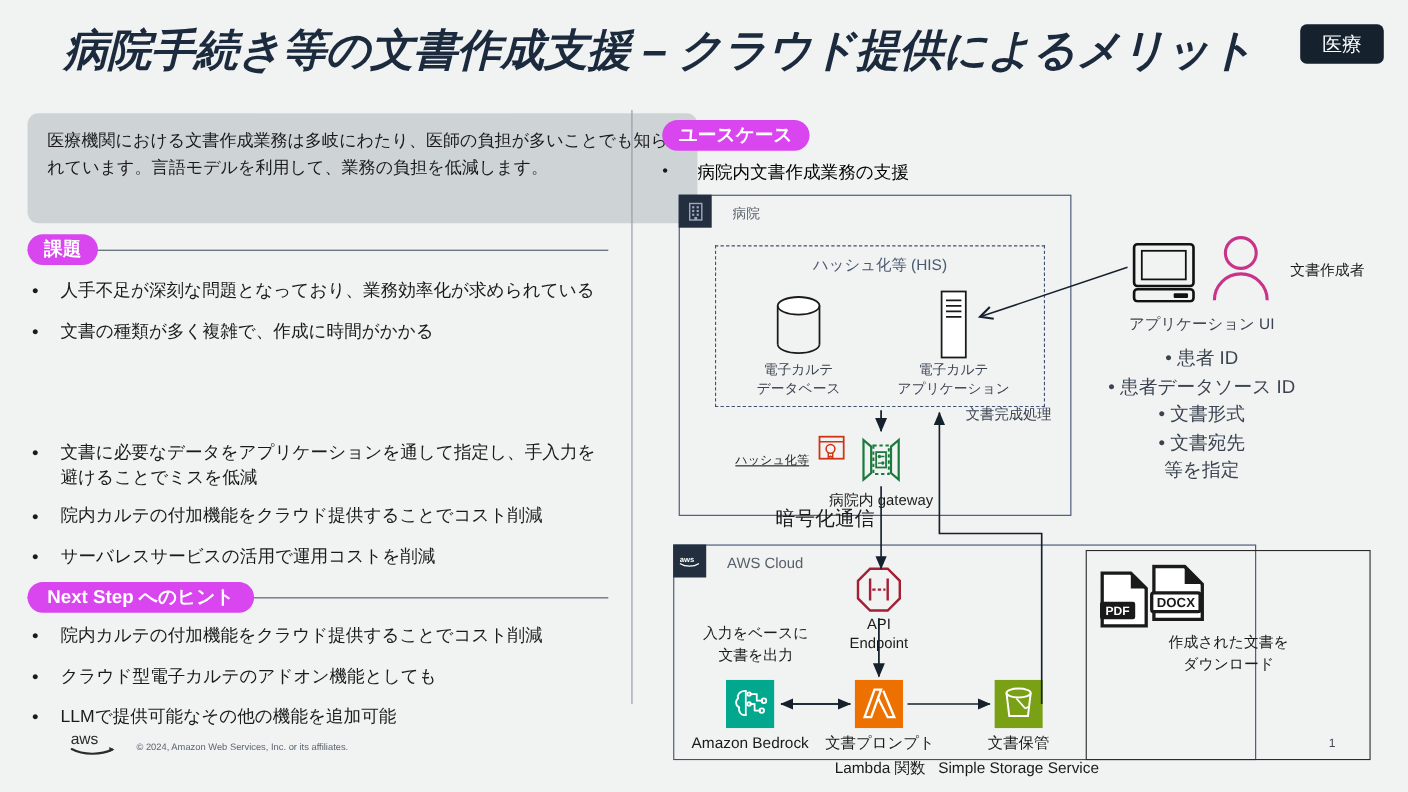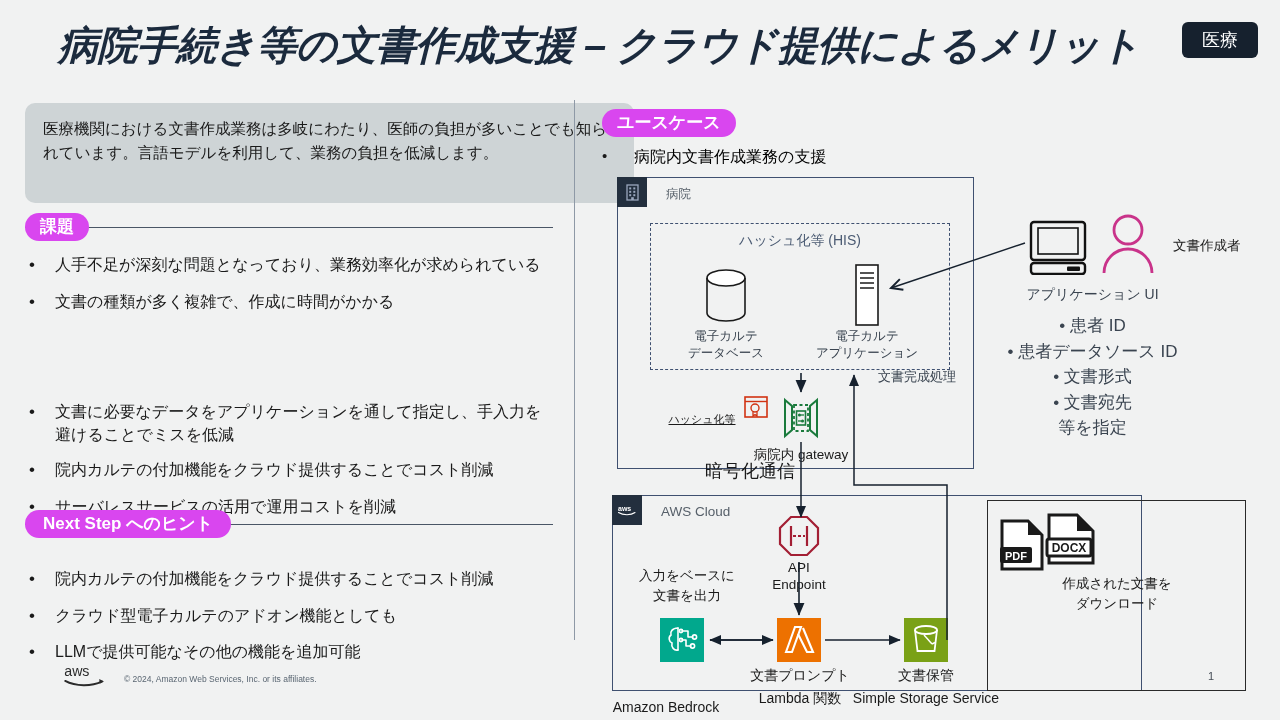--- a/index.html
+++ b/index.html
@@ -144,21 +144,21 @@
     <div class="row">
       <div class="dot">•</div>
       <div class="txt">院内カルテの付加機能をクラウド提供することでコスト削減</div>
     </div>
     <div class="row">
       <div class="dot">•</div>
       <div class="txt">サーバレスサービスの活用で運用コストを削減</div>
     </div>
   </div>
 
-  <div class="section" style="top:415px;">
+  <div class="section" style="top:434px;">
     <div class="rule"></div>
     <span class="pill wide">Next Step へのヒント</span>
   </div>
   <div class="blist" style="top:472px;">
     <div class="row">
       <div class="dot">•</div>
       <div class="txt">院内カルテの付加機能をクラウド提供することでコスト削減</div>
     </div>
     <div class="row">
       <div class="dot">•</div>
@@ -300,21 +300,21 @@
       <path d="M18 10 C 12 10, 10 14, 11 17 C 8 19, 9 24, 12 25 C 11 29, 14 33, 18 32"></path>
       <path d="M18 10 L18 32"></path>
       <path d="M22 13 L28 13 M28 13 L28 19 M28 19 L33 19"></path>
       <path d="M22 22 L26 22 M26 22 L26 28 M26 28 L31 28"></path>
       <circle cx="34.5" cy="19" r="2.1"></circle>
       <circle cx="32.5" cy="28" r="2.1"></circle>
       <circle cx="21" cy="13" r="1.6"></circle>
       <circle cx="21" cy="22" r="1.6"></circle>
     </g>
   </svg>
-  <div class="node-label dark" style="left:4px; top:571px; width:134px; font-size:14px;margin-top:32px;">Amazon Bedrock</div>
+  <div class="node-label dark" style="left:20px; top:571px; width:134px; font-size:14px;">Amazon Bedrock</div>
 
   <svg style="position:absolute; left:182px; top:523px;" width="44" height="44" viewBox="0 0 44 44">
     <rect x="0" y="0" width="44" height="44" fill="#ed7100"></rect>
     <path d="M9 34 L18 9 L24 9 L15 34 Z" fill="none" stroke="#ffffff" stroke-width="2.1"></path>
     <path d="M21 16 L30 34 L36 34 L26 10" fill="none" stroke="#ffffff" stroke-width="2.1"></path>
   </svg>
   <div class="node-label dark" style="left:146px; top:571px; width:118px; font-size:14px;">文書プロンプト</div>
   <div class="node-label dark" style="left:146px; top:594px; width:118px; font-size:14px;">Lambda 関数</div>
 
   <svg style="position:absolute; left:309px; top:523px;" width="44" height="44" viewBox="0 0 44 44">

